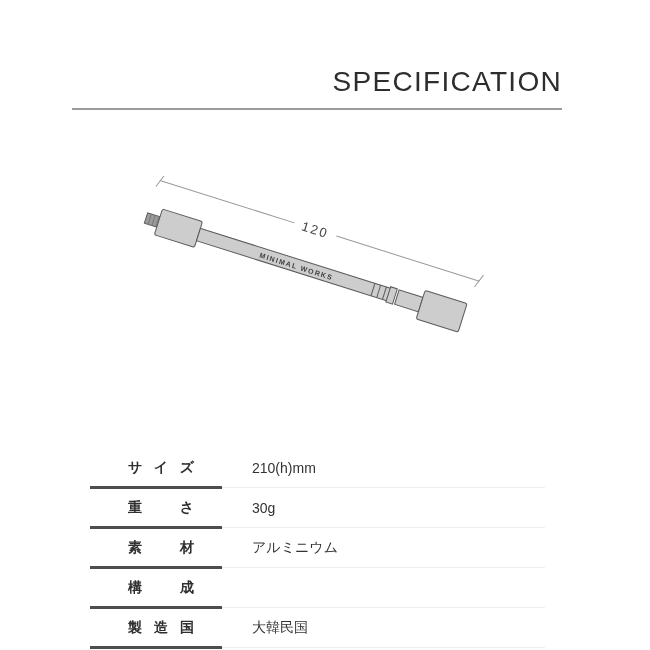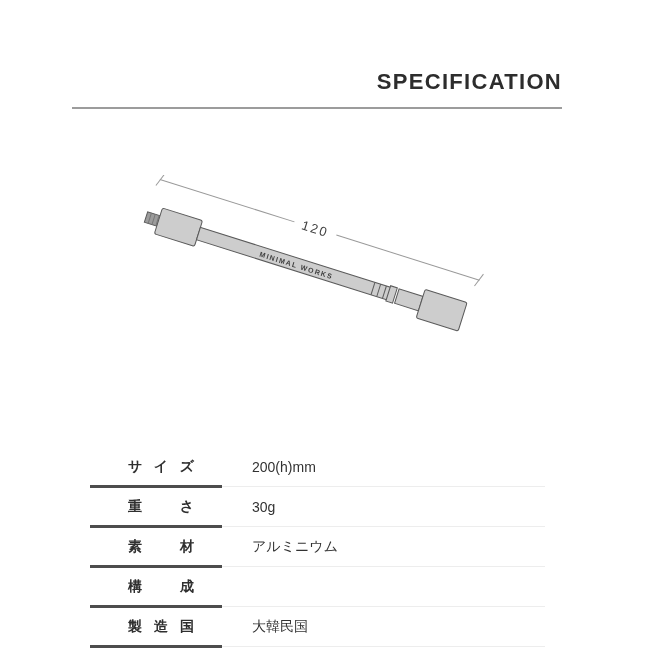--- a/index.html
+++ b/index.html
@@ -3,21 +3,21 @@
 <meta charset="utf-8">
 <style>
   * { margin: 0; padding: 0; box-sizing: border-box; }
   html, body { width: 650px; height: 650px; background: #ffffff; overflow: hidden; }
   body { font-family: "Liberation Sans", "DejaVu Sans", sans-serif; color: #323232; }
 
   .content { width: 490px; margin: 70px 0 0 72px; }
 
   .header { text-align: right; border-bottom: 2px solid #9c9c9c; padding-bottom: 13px; }
   .header .title {
-    font-size: 22px; font-weight: 700; letter-spacing: 1.3px;
+    font-size: 28px; font-weight: 400; letter-spacing: 1.3px;
     color: #2d2d2d; line-height: 24px; display: inline-block; margin-left: 44px;
   }
 
   .figure { height: 254px; }
   .figure svg { display: block; margin: 66px 0 0 58px; }
 
   .spec-table { margin: 18px 0 0 18px; width: 455px; }
   .row {
     position: relative; width: 455px; height: 40px;
     display: flex; align-items: center;
@@ -82,21 +82,21 @@
 
   <div class="spec-table">
     <div class="row">
       <div class="label-cell">
         <div class="char-justify">
             <span>サ</span>
             <span>イ</span>
             <span>ズ</span>
           </div>
       </div>
-      <div class="value-cell">200(h)mm</div>
+      <div class="value-cell">210(h)mm</div>
       <div class="label-underline"></div>
     </div>
     <div class="row">
       <div class="label-cell">
         <div class="char-justify">
             <span>重</span>
             <span>さ</span>
           </div>
       </div>
       <div class="value-cell">30g</div>

